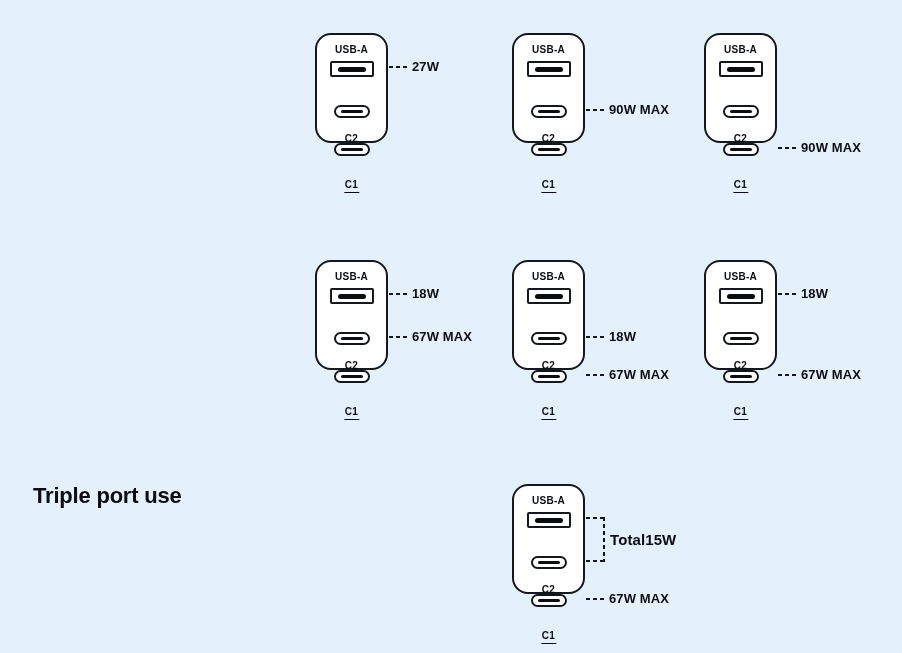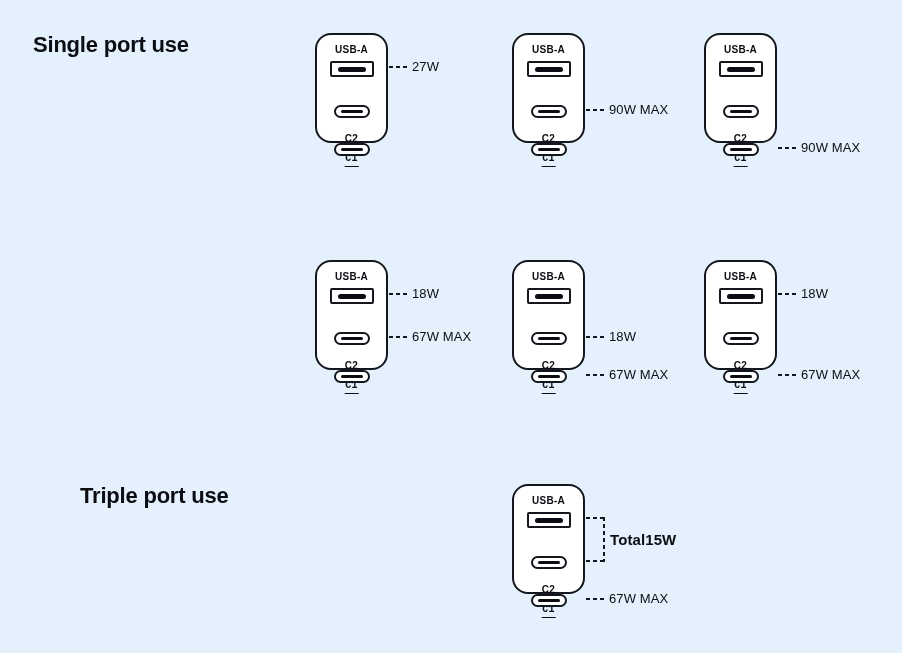--- a/index.html
+++ b/index.html
@@ -24,62 +24,61 @@
     border:2px solid var(--outline);border-radius:16px;
   }
   .port-label{
     position:absolute;left:50%;transform:translateX(-50%);
     font-size:10px;font-weight:700;color:var(--text);
     letter-spacing:0.3px;white-space:nowrap;line-height:12px;
   }
   .port-label.underlined{border-bottom:1.5px solid var(--text);padding:0 1px 1px 1px;margin-top:44px;}
   .usba-label{top:9px;}
   .c-label-2{top:54px;}
-  .c-label-1{top:74px;font-family:Liberation Mono, monospace;}
+  .c-label-1{top:100px;}
   .usba-port{
     position:absolute;top:26px;left:50%;transform:translateX(-50%);
     width:44px;height:16px;border:2px solid var(--outline);border-radius:2px;
     background:var(--fill);display:flex;align-items:center;justify-content:center;
   }
   .usba-pin{width:28px;height:5px;background:var(--pin);border-radius:2.5px;}
   .c-port{
     position:absolute;left:50%;transform:translateX(-50%);
     width:36px;height:13px;border:2px solid var(--outline);border-radius:7px;
     background:var(--fill);display:flex;align-items:center;justify-content:center;
   }
   .c-port-2{top:70px;}
   .c-port-1{top:108px;}
   .c-pin{width:22px;height:3px;background:var(--pin);border-radius:1.5px;}
   .callout{position:absolute;display:flex;align-items:center;gap:3px;height:16px;}
   .dash-h{
     width:20px;height:2px;flex:0 0 auto;
     background:repeating-linear-gradient(90deg,var(--outline) 0 4px,transparent 4px 7px);
   }
   .callout-text{
-    font-size:13px;font-weight:400;color:var(--text);
+    font-size:13px;font-weight:700;color:var(--text);
     white-space:nowrap;letter-spacing:0.1px;line-height:16px;
   }
   .dash-h-abs{
     position:absolute;height:2px;
     background:repeating-linear-gradient(90deg,var(--outline) 0 4px,transparent 4px 7px);
   }
   .dash-v-abs{
     position:absolute;width:2px;
     background:repeating-linear-gradient(180deg,var(--outline) 0 4px,transparent 4px 7px);
   }
   .callout-text-abs{
     position:absolute;font-size:15px;font-weight:700;color:var(--text);
     white-space:nowrap;height:16px;display:flex;align-items:center;letter-spacing:0.1px;
   }
 </style>
 </head>
 <body>
 
 <div class="canvas" id="canvas">
-    <h2 class="section-title" style="left: 33px; top: 32px;">Single port use</h2>
     <div class="charger" style="left: 315px; top: 33px;">
     <div class="port-label usba-label">USB-A</div>
     <div class="usba-port">
       <div class="usba-pin"></div>
     </div>
     <div class="port-label underlined c-label-2">C2</div>
     <div class="c-port c-port-2">
       <div class="c-pin"></div>
     </div>
     <div class="port-label underlined c-label-1">C1</div>
@@ -186,21 +185,21 @@
     </div>
   </div>
     <div class="callout" style="left: 778px; top: 286px;">
       <div class="dash-h"></div>
       <span class="callout-text">18W</span>
     </div>
     <div class="callout" style="left: 778px; top: 366.5px;">
       <div class="dash-h"></div>
       <span class="callout-text">67W MAX</span>
     </div>
-    <h2 class="section-title" style="left: 33px; top: 483px; margin-left: 47px;">Triple port use</h2>
+    <h2 class="section-title" style="left: 33px; top: 483px;">Triple port use</h2>
     <div class="charger" style="left: 512px; top: 484px;">
     <div class="port-label usba-label">USB-A</div>
     <div class="usba-port">
       <div class="usba-pin"></div>
     </div>
     <div class="port-label underlined c-label-2">C2</div>
     <div class="c-port c-port-2">
       <div class="c-pin"></div>
     </div>
     <div class="port-label underlined c-label-1">C1</div>

